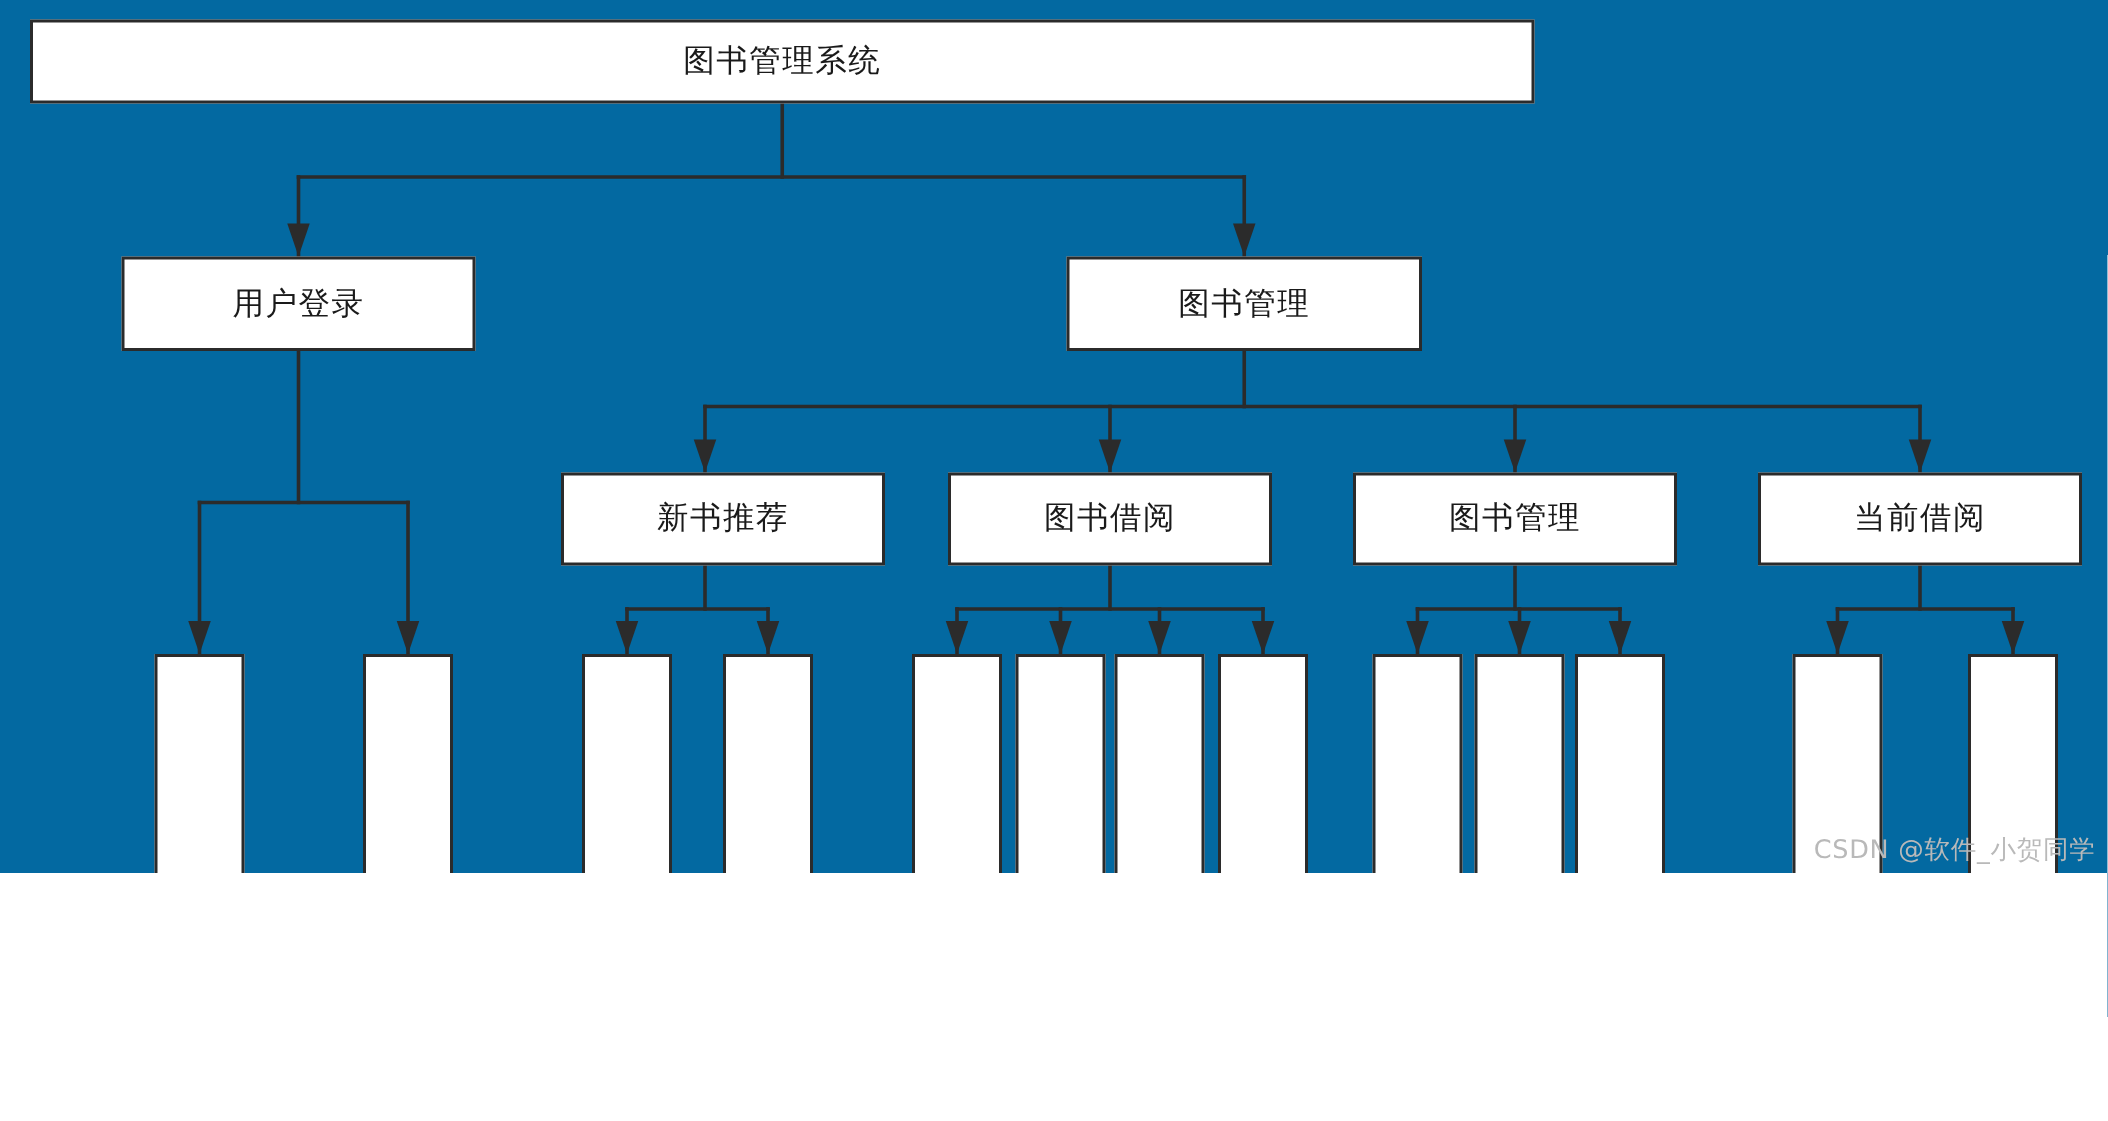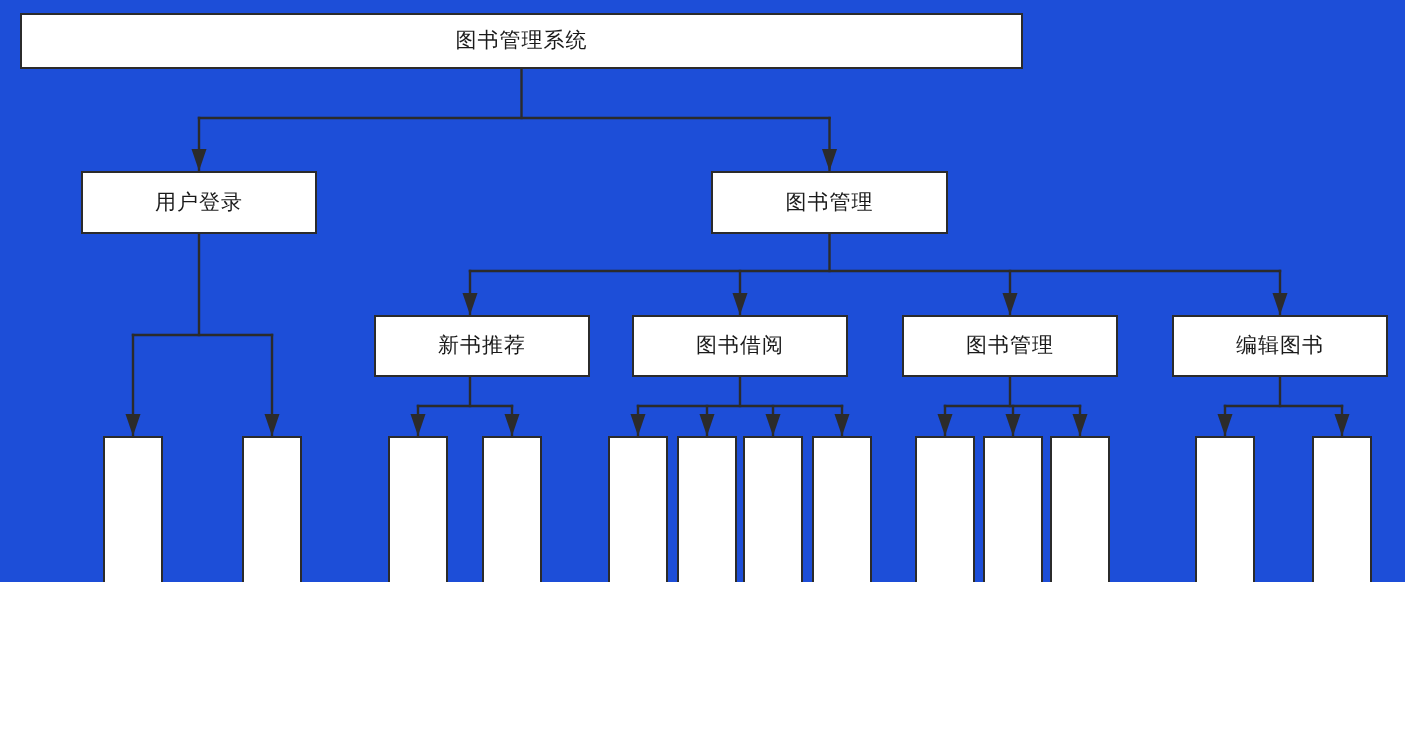--- a/index.html
+++ b/index.html
@@ -7,21 +7,21 @@
     padding: 0;
     background: #ffffff;
   }
   body {
     font-family: "DejaVu Sans", "Liberation Sans", sans-serif;
   }
   #canvas {
     position: relative;
     width: 1405px;
     height: 582px;
-    background: #1d4ed8;
+    background: #0369a1;
     overflow: hidden;
   }
   svg.layer {
     position: absolute;
     left: 0;
     top: 0;
     width: 1405px;
     height: 747px;
   }
   .node-box {
@@ -141,21 +141,21 @@
       <div class="node-box horiz" style="left: 362px; top: 315px; width: 216px; height: 62px; margin-left: 12px;">
         <span class="node-label">新书推荐</span>
       </div>
       <div class="node-box horiz" style="left: 632px; top: 315px; width: 216px; height: 62px;">
         <span class="node-label">图书借阅</span>
       </div>
       <div class="node-box horiz" style="left: 902px; top: 315px; width: 216px; height: 62px;">
         <span class="node-label">图书管理</span>
       </div>
       <div class="node-box horiz" style="left: 1172px; top: 315px; width: 216px; height: 62px;">
-        <span class="node-label">编辑图书</span>
+        <span class="node-label">当前借阅</span>
       </div>
       <div class="node-box vert" style="left: 103px; top: 436px; width: 60px; height: 298px;">
         <span class="node-label">用户登录</span>
       </div>
       <div class="node-box vert" style="left: 242px; top: 436px; width: 60px; height: 298px;">
         <span class="node-label">注销登录</span>
       </div>
       <div class="node-box vert" style="left: 388px; top: 436px; width: 60px; height: 298px;">
         <span class="node-label">查询图书</span>
       </div>
@@ -183,13 +183,14 @@
       <div class="node-box vert" style="left: 1050px; top: 436px; width: 60px; height: 298px;">
         <span class="node-label">确认归还（管理员）</span>
       </div>
       <div class="node-box vert" style="left: 1195px; top: 436px; width: 60px; height: 298px;">
         <span class="node-label">新增借阅记录</span>
       </div>
       <div class="node-box vert" style="left: 1312px; top: 436px; width: 60px; height: 298px;">
         <span class="node-label">查询借阅记录</span>
       </div>
     </div>
+  <div class="watermark">CSDN @软件_小贺同学</div>
 </div>
 
 </body></html>

